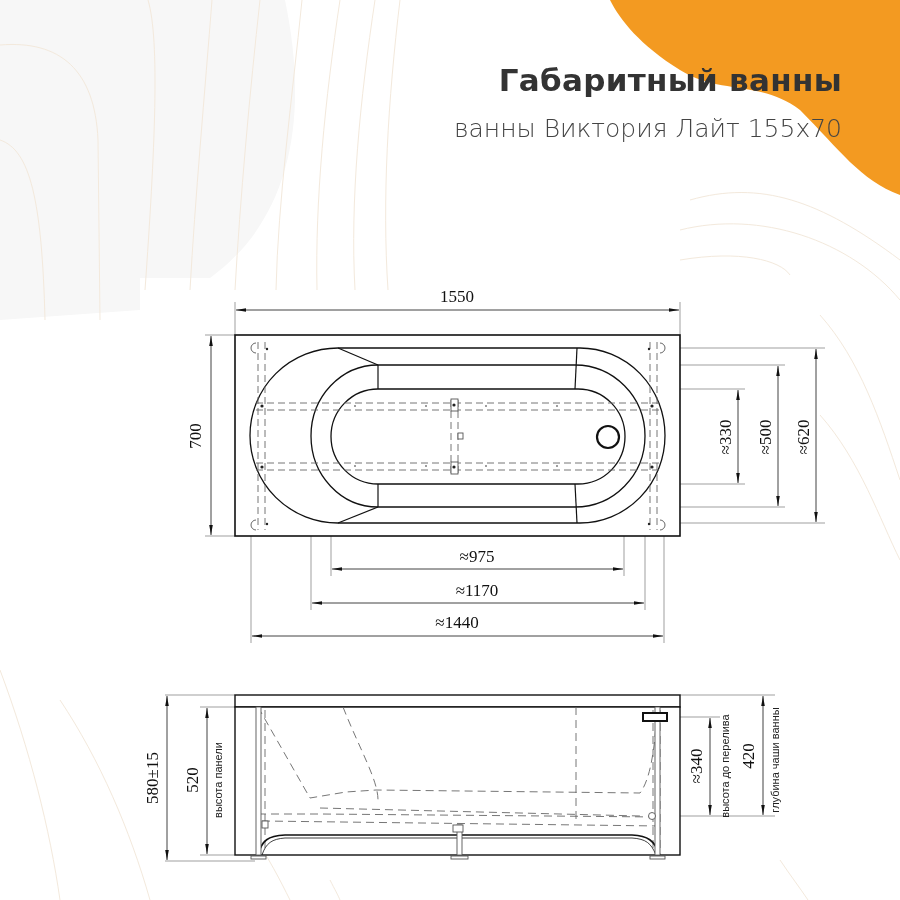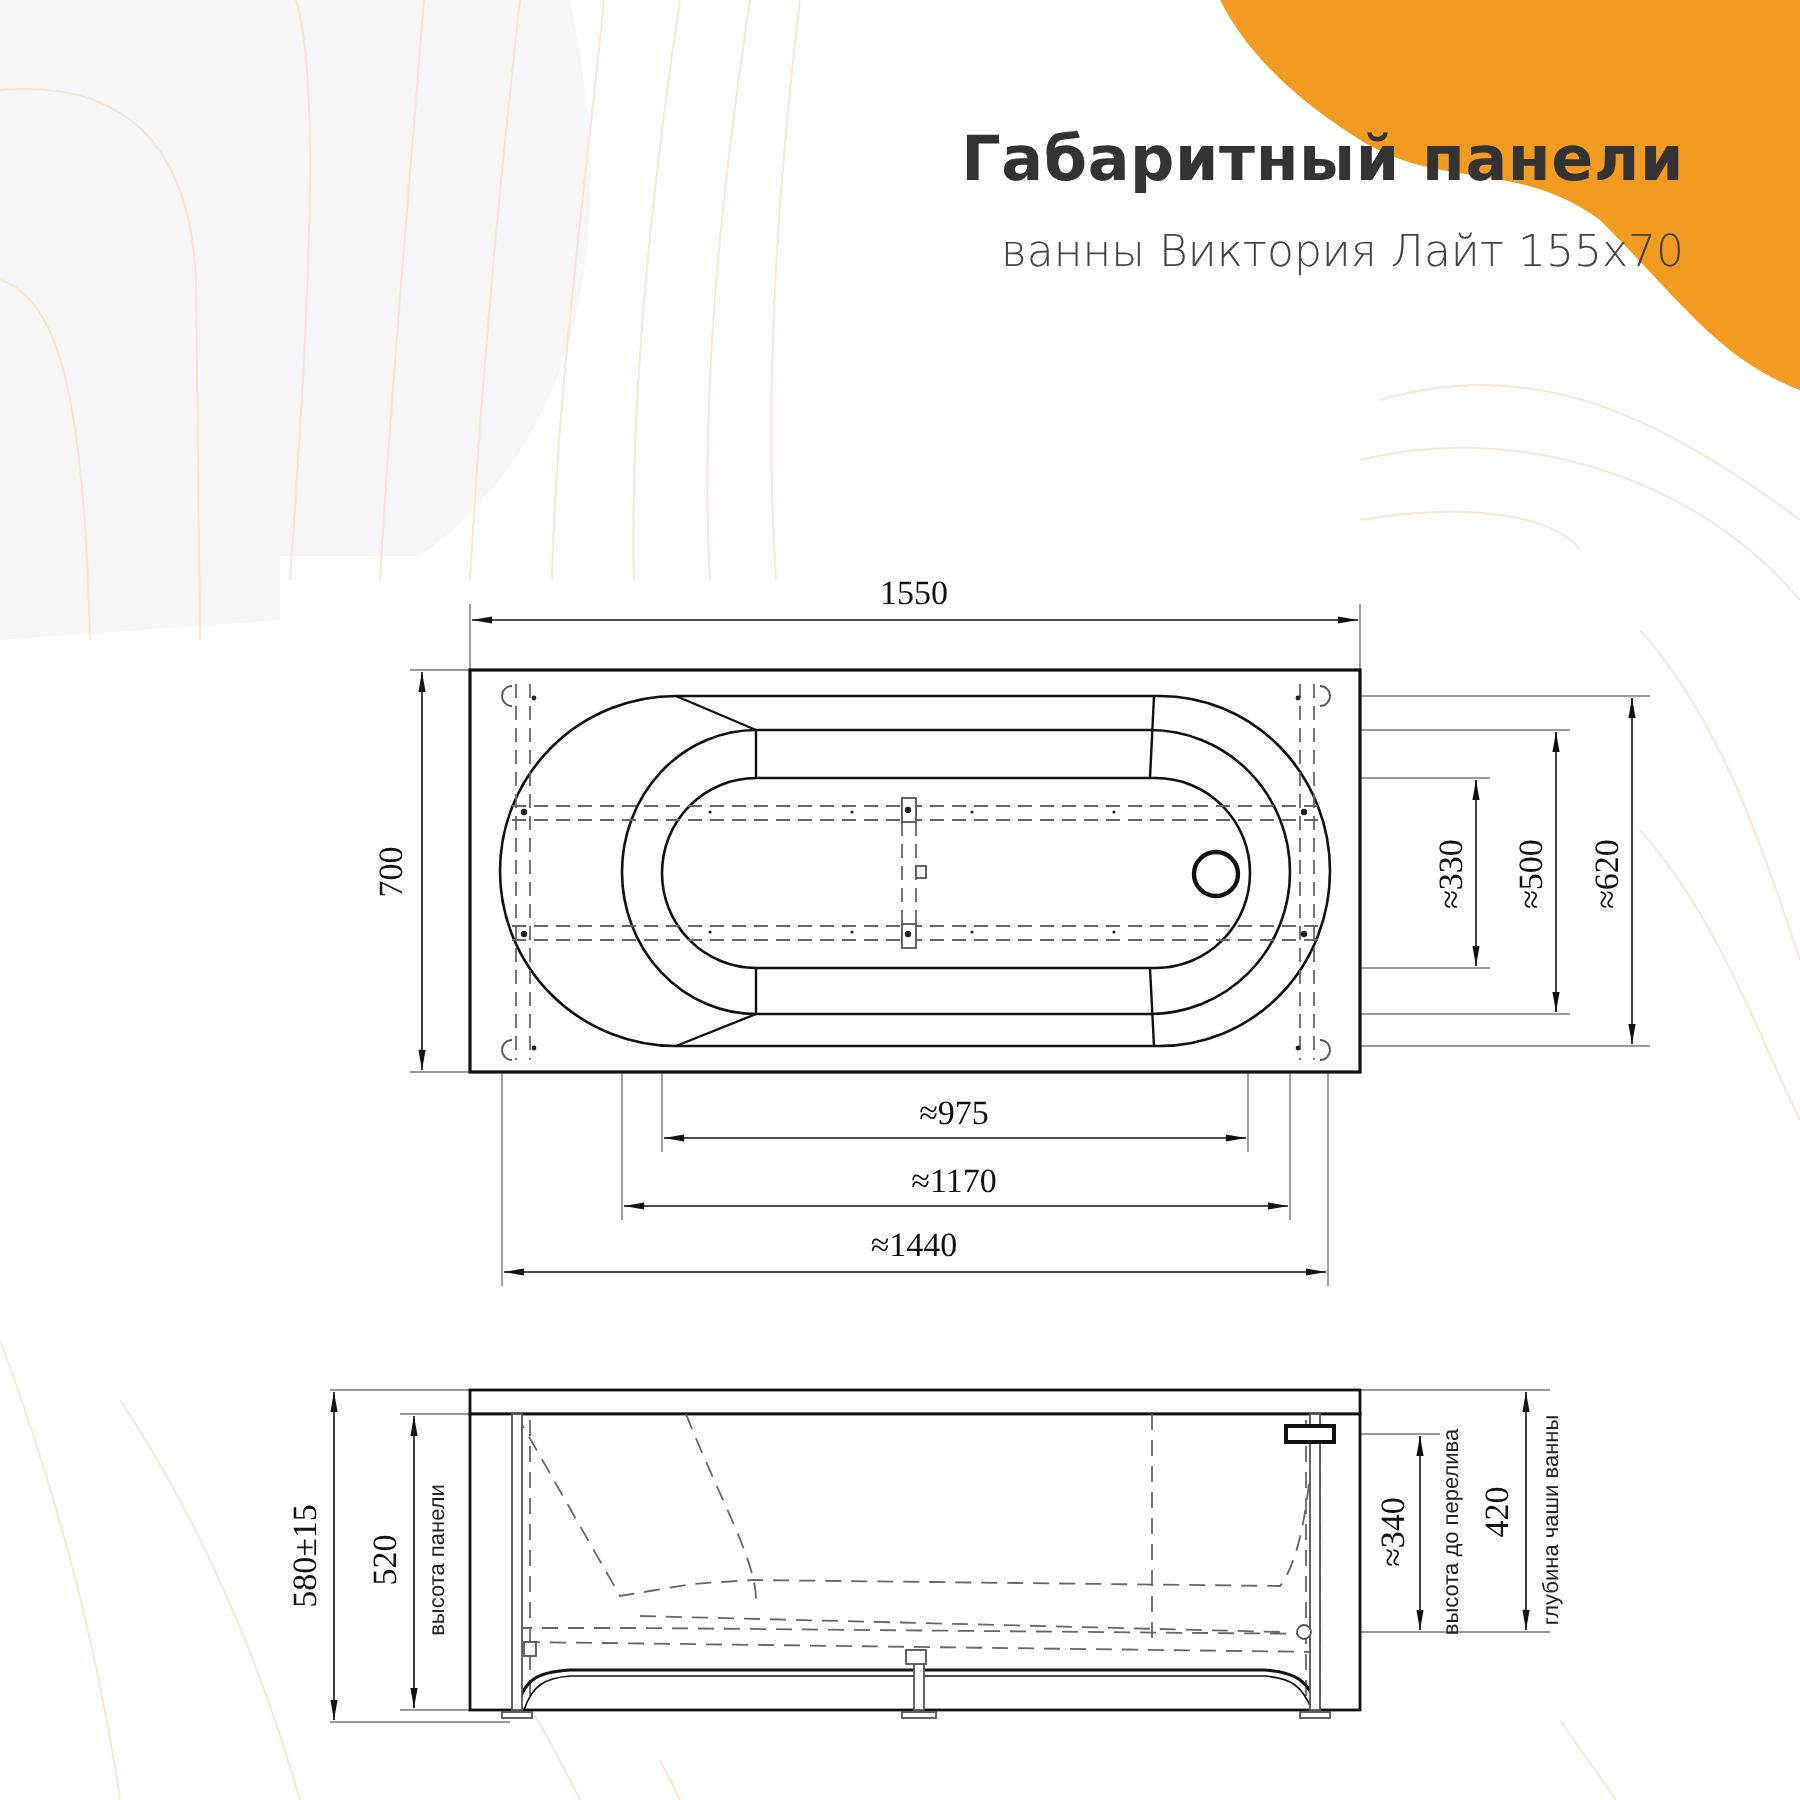--- a/index.html
+++ b/index.html
@@ -1,19 +1,19 @@
 <!DOCTYPE html>
 <html><head>
 <meta charset="utf-8">
 <style>
   html, body { margin: 0; padding: 0; }
   body { width: 900px; height: 900px; position: relative; overflow: hidden; background: #ffffff; font-family: "Liberation Sans", sans-serif; }
   .bg { position: absolute; left: 0; top: 0; width: 900px; height: 900px; }
   .title { position: absolute; right: 58px; top: 62px; font-family: "DejaVu Sans", sans-serif; font-weight: bold; font-size: 31px; color: #333333; letter-spacing: 0.3px; white-space: nowrap; }
-  .subtitle { position: absolute; right: 58px; top: 114px; font-family: "DejaVu Sans", sans-serif; font-size: 22px; color: #444444; white-space: nowrap; font-weight: 300; }
+  .subtitle { position: absolute; right: 58px; top: 114px; font-family: "DejaVu Sans", sans-serif; font-size: 25px; color: #444444; white-space: nowrap; font-weight: 300; }
   .drawing { position: absolute; left: 0; top: 0; width: 900px; height: 900px; }
   .dim { font-family: "Liberation Serif", serif; fill: #111; }
   .lbl { font-family: "Liberation Sans", sans-serif; fill: #222; }
 </style>
 </head>
 <body>
 
 <svg class="bg" viewBox="0 0 900 900">
   <path d="M0 0 L285 0 C 310 120 290 220 210 278 L 140 278 L 140 310 L 0 320 Z" fill="#F7F7F7"></path>
   <path d="M610 0 L900 0 L900 195 C 860 180 840 150 800 110 C 760 80 720 95 680 70 C 640 45 620 20 610 0 Z" fill="#F39A21"></path>
@@ -33,21 +33,21 @@
     <path d="M820 315 C 860 360 880 420 900 480"></path>
     <path d="M820 415 C 860 460 880 520 900 560"></path>
     <path d="M60 700 C 100 760 130 830 150 900"></path>
     <path d="M0 670 C 30 750 50 830 60 900"></path>
     <path d="M250 830 C 270 860 280 880 290 900"></path>
     <path d="M330 880 C 335 890 338 895 340 900"></path>
     <path d="M780 860 C 790 875 800 888 808 900"></path>
   </g>
 </svg>
 
-<div class="title">Габаритный панели</div>
+<div class="title">Габаритный ванны</div>
 <div class="subtitle">ванны Виктория Лайт 155x70</div>
 
 <svg class="drawing" viewBox="0 0 900 900">
   <defs>
     <marker id="arr" markerWidth="10" markerHeight="6" refX="10" refY="3" orient="auto-start-reverse" markerUnits="userSpaceOnUse">
       <path d="M0 1.2 L10 3 L0 4.8 Z" fill="#111"></path>
     </marker>
   </defs>
 
   <g>

